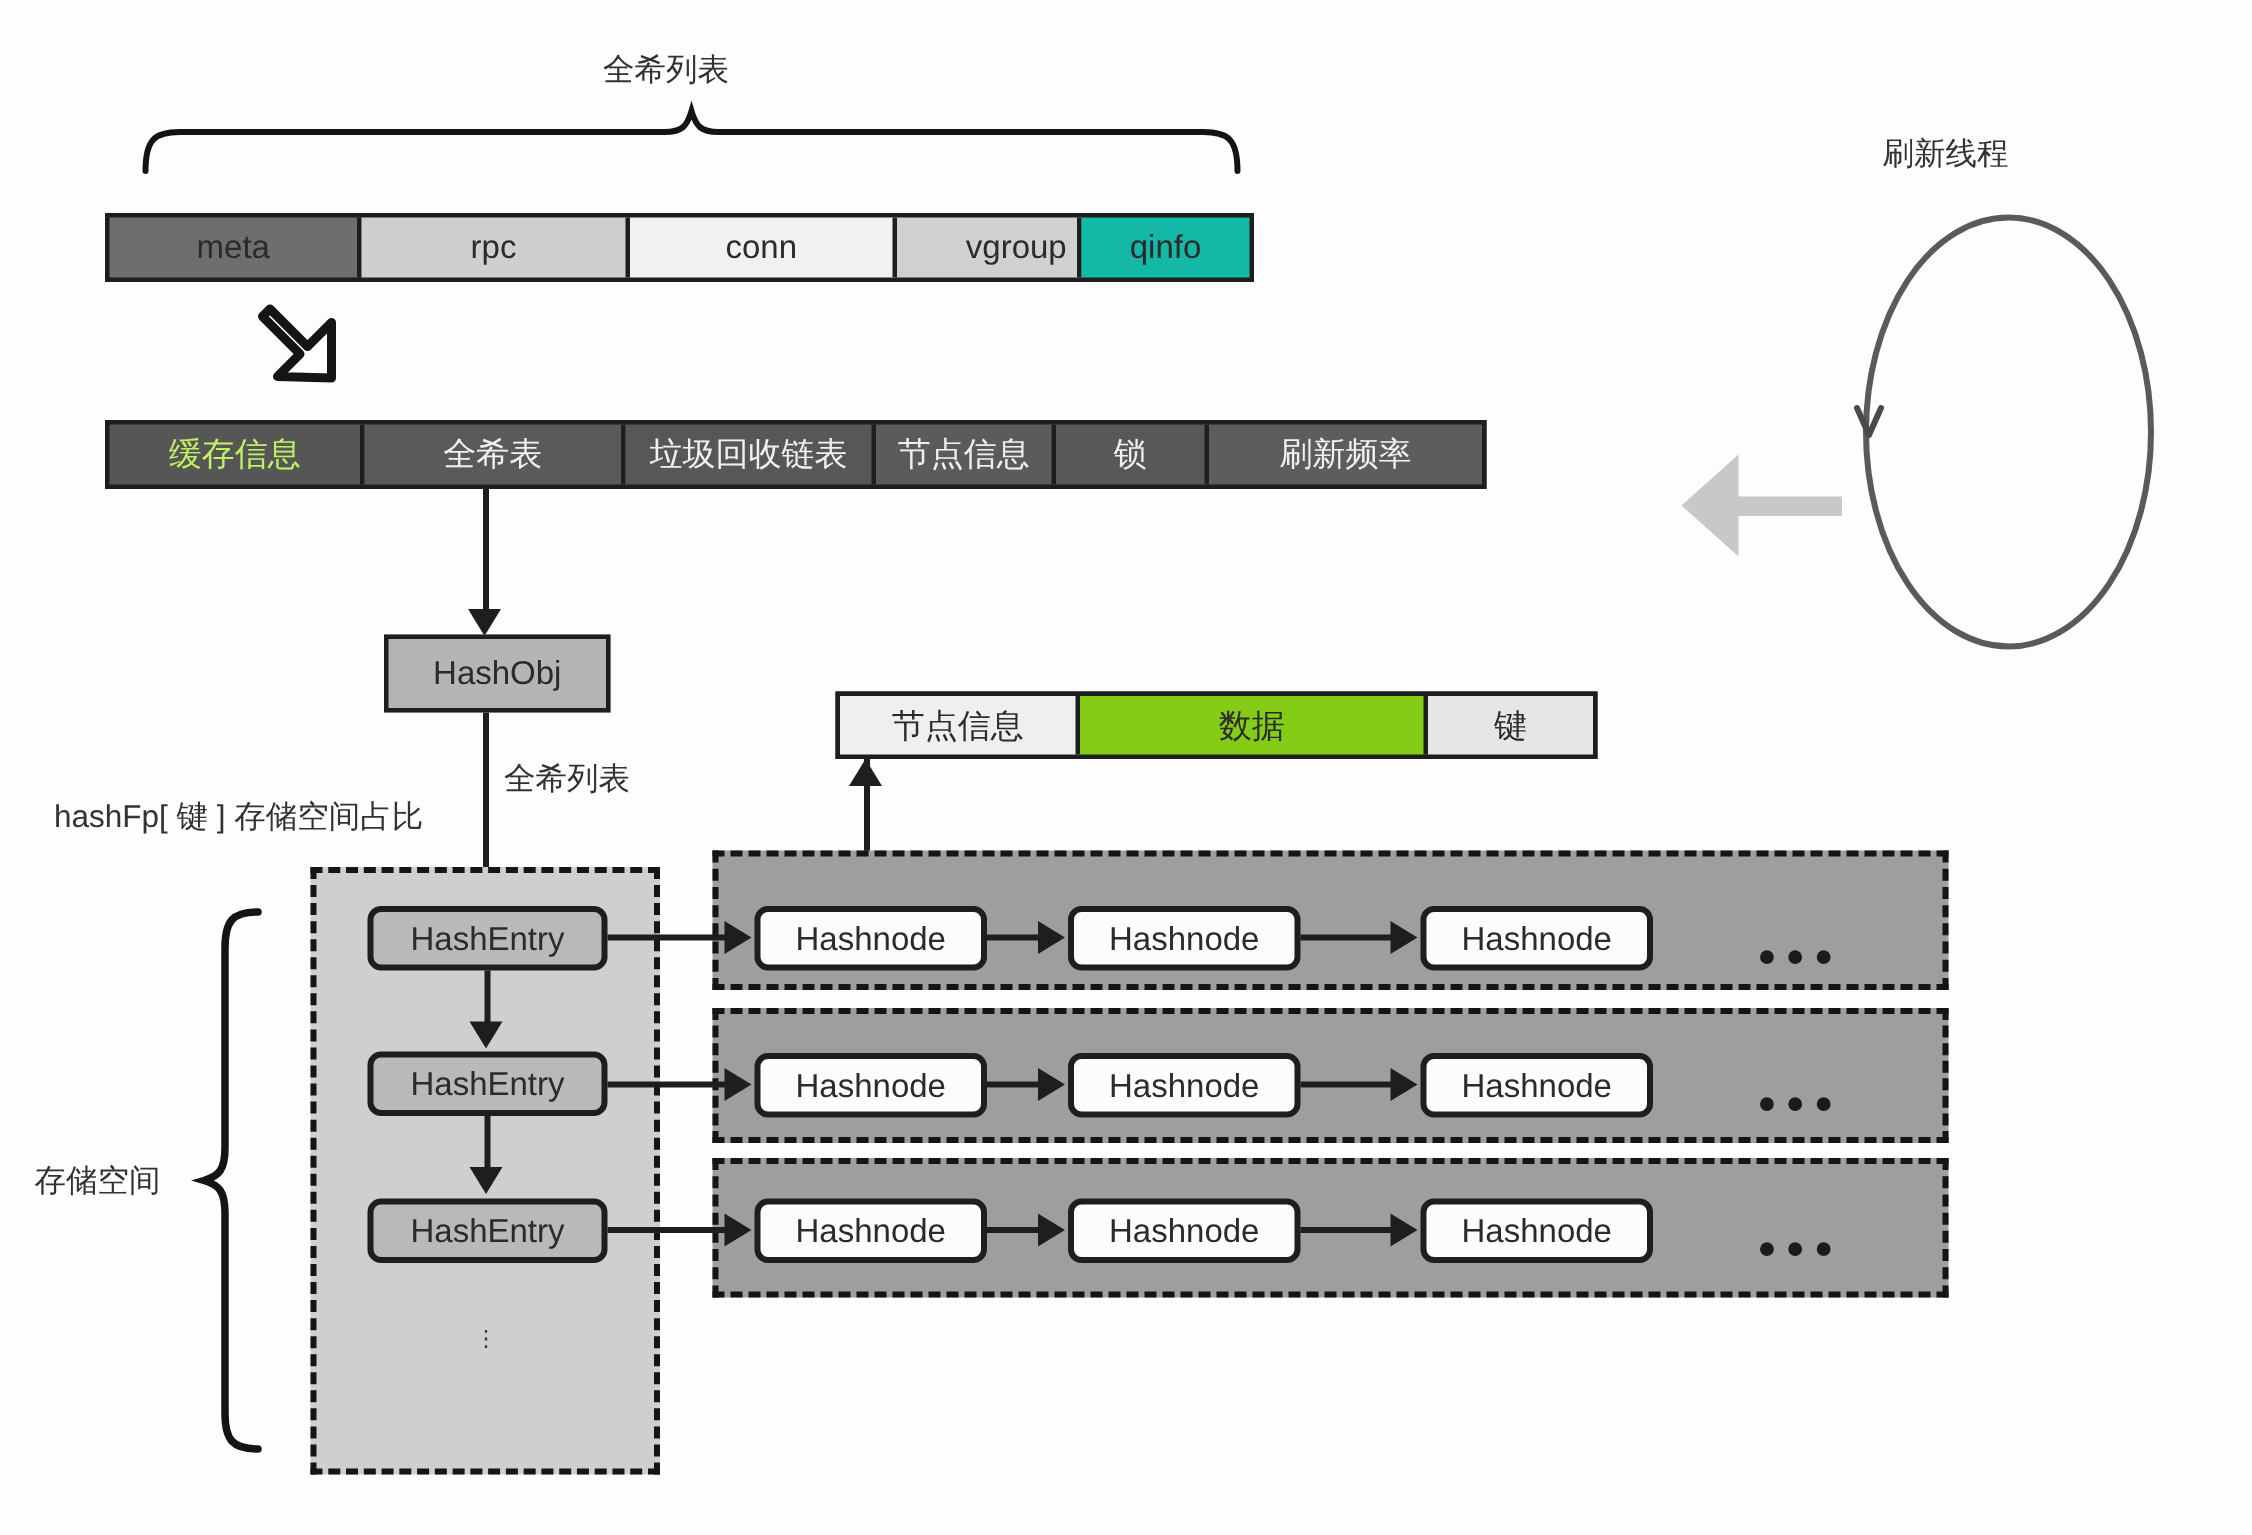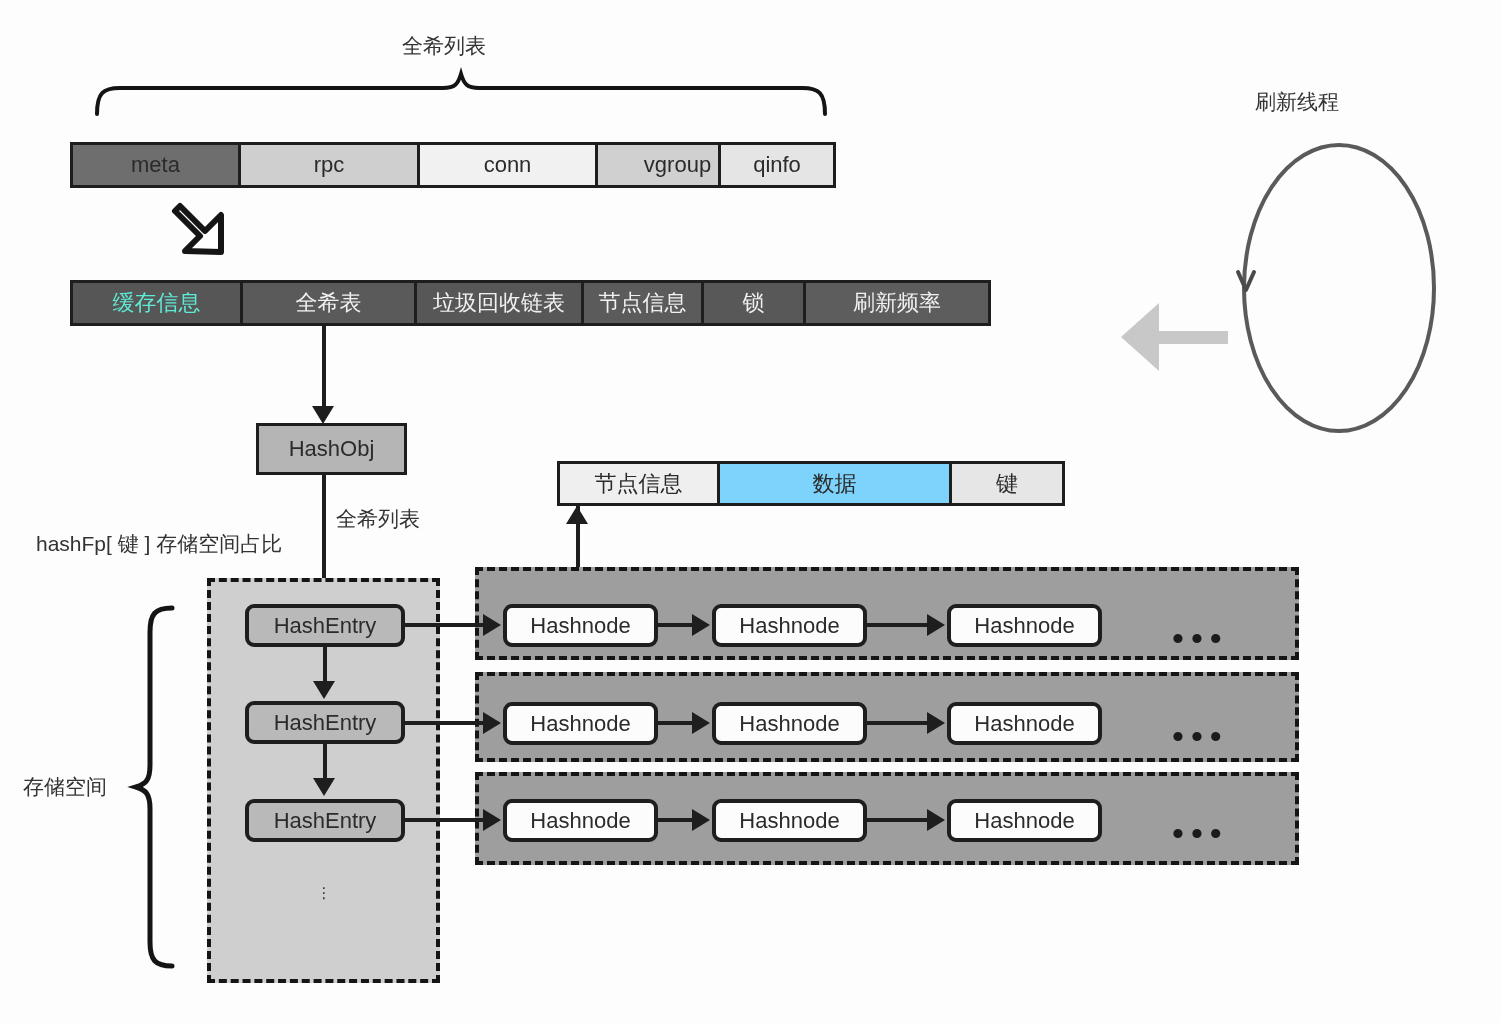--- a/index.html
+++ b/index.html
@@ -91,27 +91,27 @@
     </div>
     <div class="seg" style="width: 179px; background: rgb(207, 207, 207);">
       <span>rpc</span>
     </div>
     <div class="seg" style="width: 178px; background: rgb(241, 241, 241);">
       <span>conn</span>
     </div>
     <div class="seg" style="width: 123px; background: rgb(208, 208, 208); padding-left: 39px;">
       <span>vgroup</span>
     </div>
-    <div class="seg" style="width: 112px; background: #e5e5e5;">
+    <div class="seg" style="width: 112px; background: #14b8a6;">
       <span>qinfo</span>
     </div>
   </div>
 
 <div class="bar" id="bar-cache-struct" style="left:70px;top:280px;height:46px;">
-    <div class="seg" style="width: 170px; background: rgb(86, 86, 86); color: #5eead4;">
+    <div class="seg" style="width: 170px; background: rgb(86, 86, 86); color: #bef264;">
       <span>缓存信息</span>
     </div>
     <div class="seg" style="width: 174px; background: rgb(90, 90, 90); color: rgb(240, 240, 240);">
       <span>全希表</span>
     </div>
     <div class="seg" style="width: 167px; background: rgb(87, 87, 87); color: rgb(240, 240, 240);">
       <span>垃圾回收链表</span>
     </div>
     <div class="seg" style="width: 120px; background: rgb(91, 91, 91); color: rgb(240, 240, 240);">
       <span>节点信息</span>
@@ -131,21 +131,21 @@
   <span>HashObj</span>
 </div>
 
 <div class="vline" style="left:322px;top:475px;height:123px;"></div>
 <div class="arrowdown" style="left:312px;top:593px;"></div>
 
 <div class="bar" id="bar-node-struct" style="left:557px;top:461px;height:45px;">
     <div class="seg" style="width: 160px; background: rgb(239, 239, 239);">
       <span>节点信息</span>
     </div>
-    <div class="seg" style="width: 232px; background: #7dd3fc;">
+    <div class="seg" style="width: 232px; background: #84cc16;">
       <span>数据</span>
     </div>
     <div class="seg" style="width: 110px; background: rgb(230, 230, 230);">
       <span>键</span>
     </div>
   </div>
 
 <div class="vline" style="left:576px;top:506px;height:112px;"></div>
 <div class="arrowup" style="left:566px;top:506px;"></div>
 

